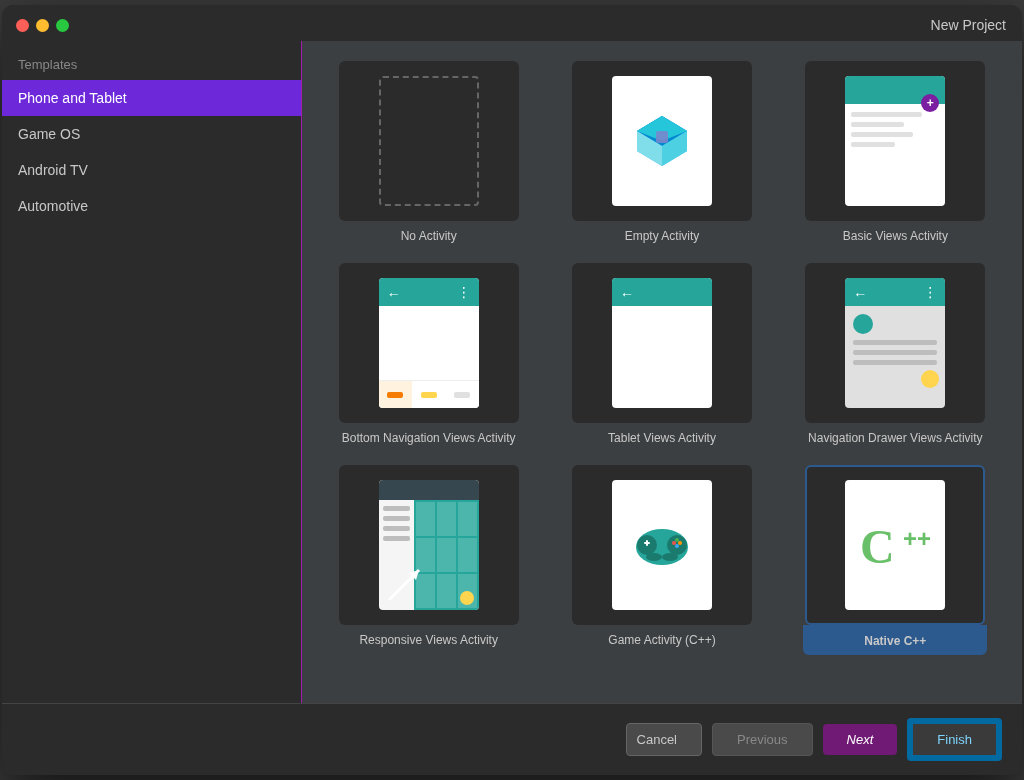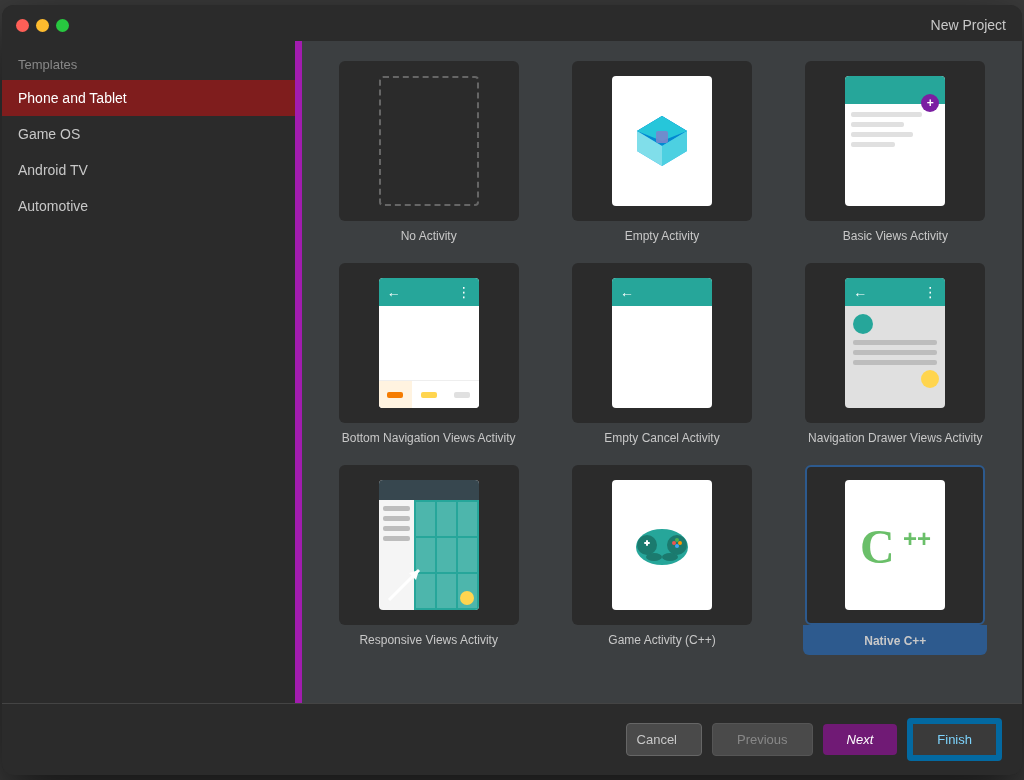--- a/index.html
+++ b/index.html
@@ -48,36 +48,36 @@
       font-weight: 500;
     }
     .content {
       display: flex;
       flex: 1;
       overflow: hidden;
     }
     .sidebar {
       width: 300px;
       background: #2b2b2b;
-      border-right: 7px solid #a21caf;
+      border-right: 1px solid #a21caf;
       flex-shrink: 0;
     }
     .sidebar-section-label {
       color: #888;
       font-size: 13px;
       padding: 16px 16px 8px;
     }
     .sidebar-item {
       padding: 10px 16px;
       color: #c8c8c8;
       font-size: 14px;
       cursor: pointer;
     }
     .sidebar-item.active {
-      background: #7f1d1d;
+      background: #6d28d9;
       color: #ffffff;
     }
     .main-area {
       flex: 1;
       background: #3c3f41;
       overflow-y: auto;
       padding: 20px;
     }
     .templates-grid {
       display: grid;
@@ -496,21 +496,21 @@
         </div>
 
         <div class="template-item">
           <div class="template-thumb">
             <div class="empty-views-thumb">
               <div class="top-bar">
                 <span class="back-arrow">←</span>
               </div>
             </div>
           </div>
-          <span class="template-label">Empty Cancel Activity</span>
+          <span class="template-label">Tablet Views Activity</span>
         </div>
 
         <div class="template-item">
           <div class="template-thumb">
             <div class="nav-drawer-thumb">
               <div class="top-bar">
                 <span class="back-arrow">←</span>
                 <span class="dots">⋮</span>
               </div>
               <div class="circle"></div>

